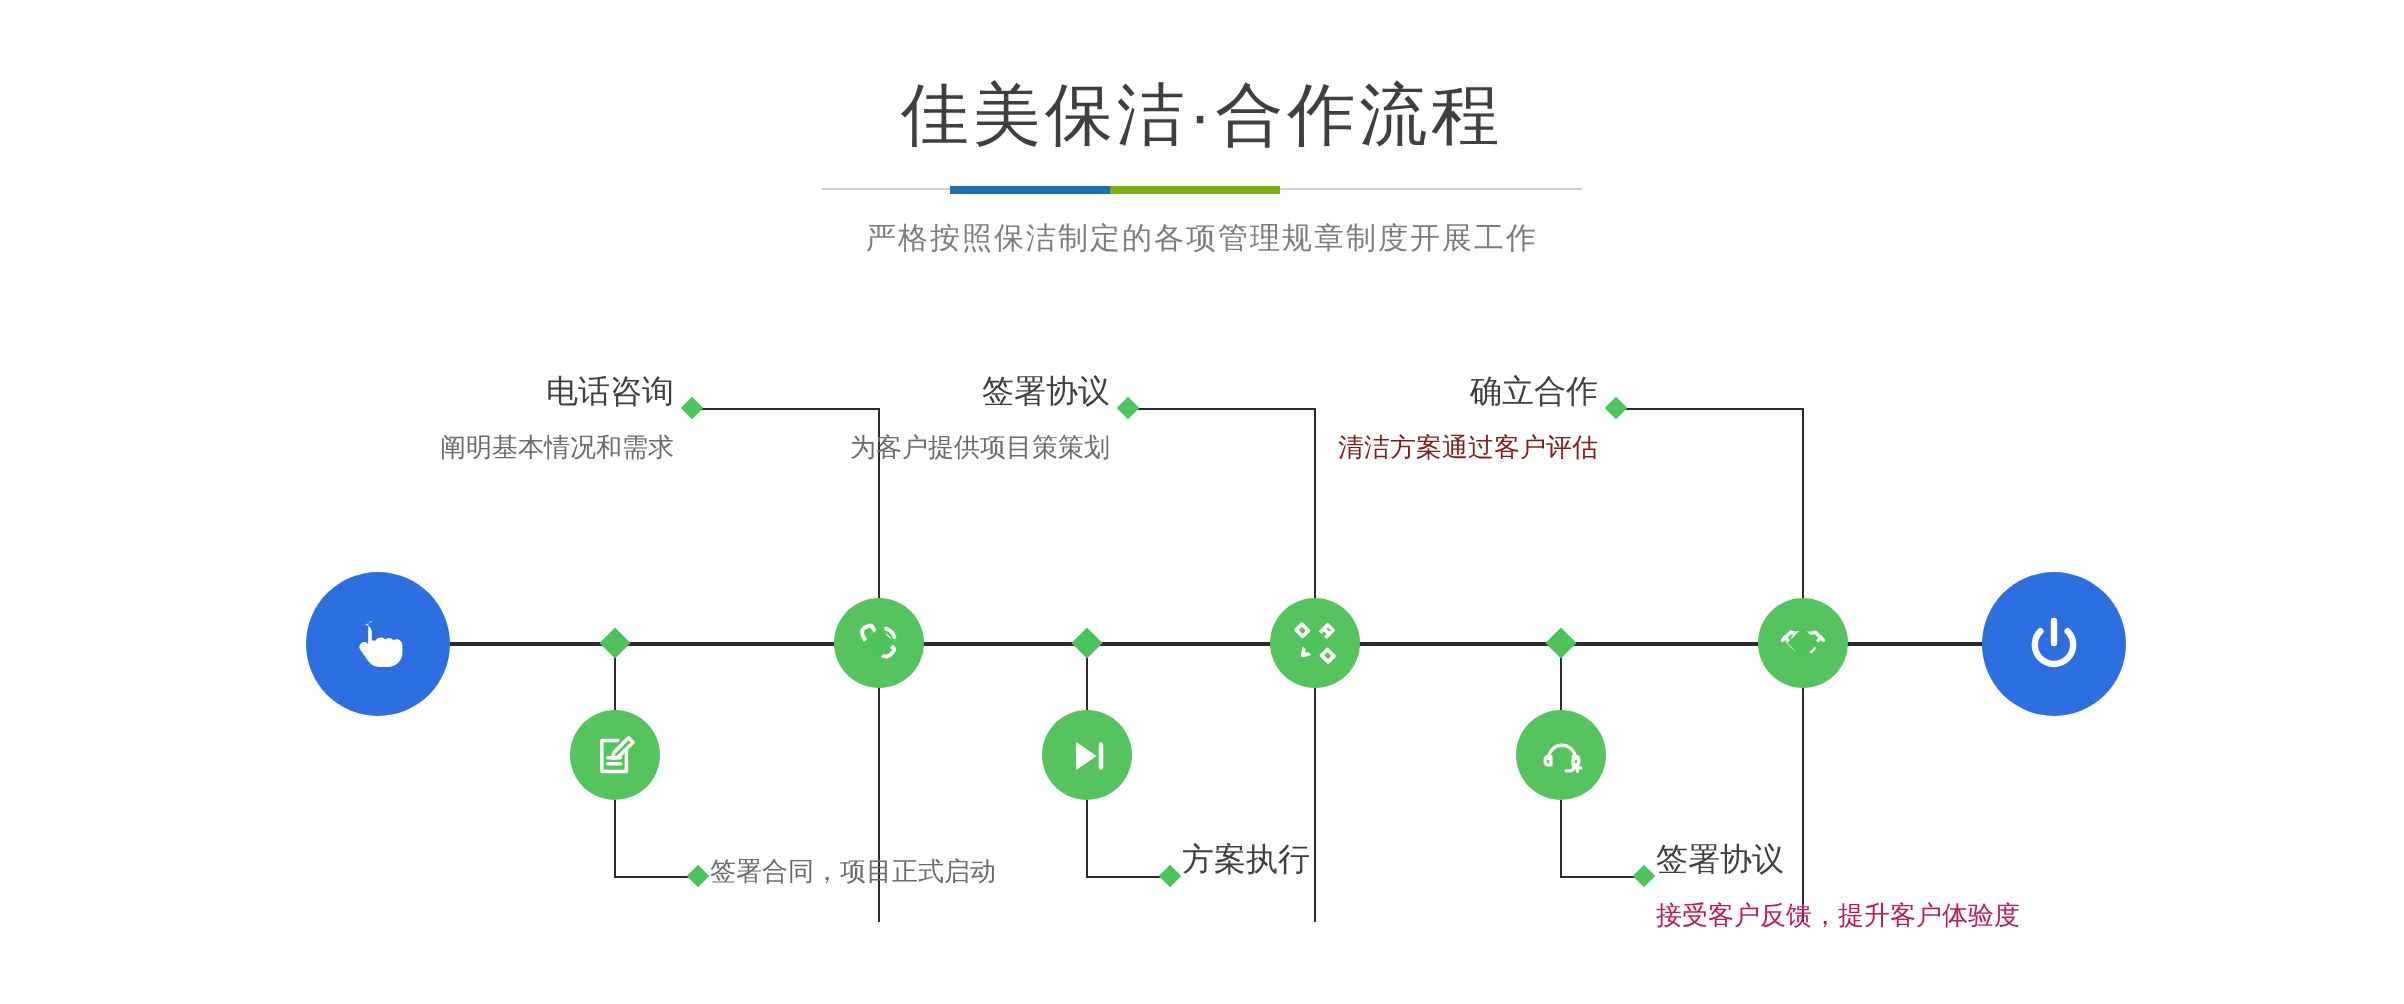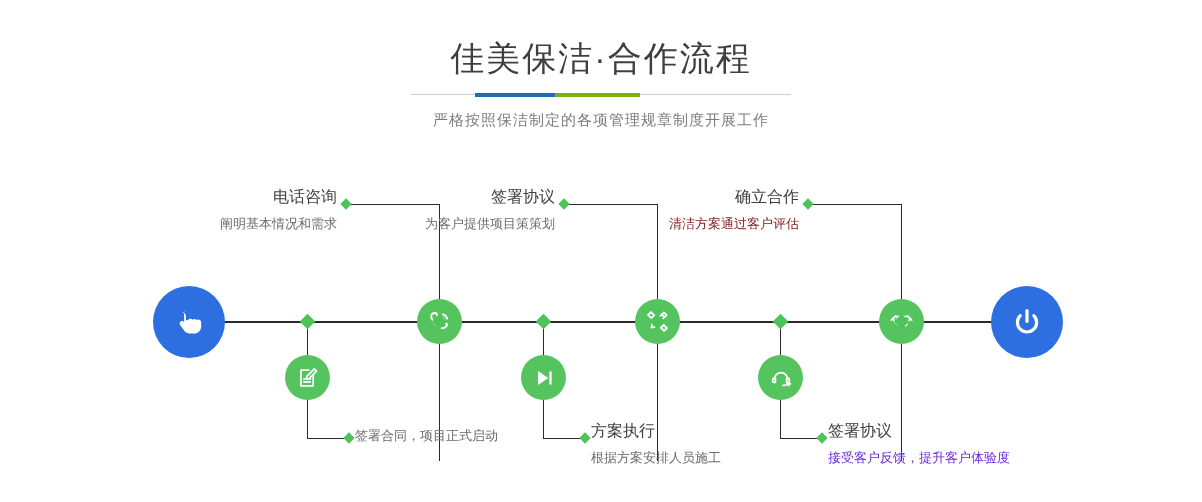--- a/index.html
+++ b/index.html
@@ -297,21 +297,20 @@
       </svg>
     </span>
   </div>
   <div class="vline" style="left: 543px; top: 162px; height: 35px; background: rgb(43, 43, 43);"></div>
   <div class="vline" style="left: 543px; top: 240px; height: 38px; background: rgb(43, 43, 43);"></div>
   <div class="hline" style="left: 543px; top: 278px; width: 40px; background: rgb(43, 43, 43);"></div>
   <div class="tip-diamond" style="left: 581px; top: 274px; background: rgb(76, 196, 90);"></div>
   <div class="diamond" style="left: 538px; top: 156px; background: rgb(76, 196, 90);"></div>
   <div class="label-block label-bottom" style="left:591px; top:260px; width:300px;">
     <div class="step-title" style="color: rgb(63, 63, 63);">方案执行</div>
-    <div class="step-desc" style="color: rgb(107, 107, 107);">根据方案安排人员施工</div>
   </div>
 
   <div class="node-icon" style="left: 758px; top: 195px; background: rgb(85, 196, 94);">
     <span>
       <svg width="26" height="26" viewBox="0 0 28 28">
         <g fill="none" stroke="#ffffff" stroke-width="1.8" stroke-linecap="round" stroke-linejoin="round">
           <path d="M6.8 15.4a7.2 7.2 0 1 1 14.4 0"></path>
           <path d="M6.4 14.2h1.6v4.6H6.4a1.4 1.4 0 0 1-1.4-1.4v-1.8a1.4 1.4 0 0 1 1.4-1.4z"></path>
           <path d="M21.6 14.2H20v4.6h1.6a1.4 1.4 0 0 0 1.4-1.4v-1.8a1.4 1.4 0 0 0-1.4-1.4z"></path>
           <path d="M20.4 18.8v1.2a2 2 0 0 1-2 2h-2.2"></path>
@@ -321,16 +320,16 @@
       </svg>
     </span>
   </div>
   <div class="vline" style="left: 780px; top: 162px; height: 35px; background: rgb(43, 43, 43);"></div>
   <div class="vline" style="left: 780px; top: 240px; height: 38px; background: rgb(43, 43, 43);"></div>
   <div class="hline" style="left: 780px; top: 278px; width: 40px; background: rgb(43, 43, 43);"></div>
   <div class="tip-diamond" style="left: 818px; top: 274px; background: rgb(76, 196, 90);"></div>
   <div class="diamond" style="left: 775px; top: 156px; background: rgb(76, 196, 90);"></div>
   <div class="label-block label-bottom" style="left:828px; top:260px; width:330px;">
     <div class="step-title" style="color: rgb(63, 63, 63);">签署协议</div>
-    <div class="step-desc" style="color: #6d28d9;">接受客户反馈，提升客户体验度</div>
+    <div class="step-desc" style="color: #be185d;">接受客户反馈，提升客户体验度</div>
   </div>
 
 </div>
 
 </body></html>

